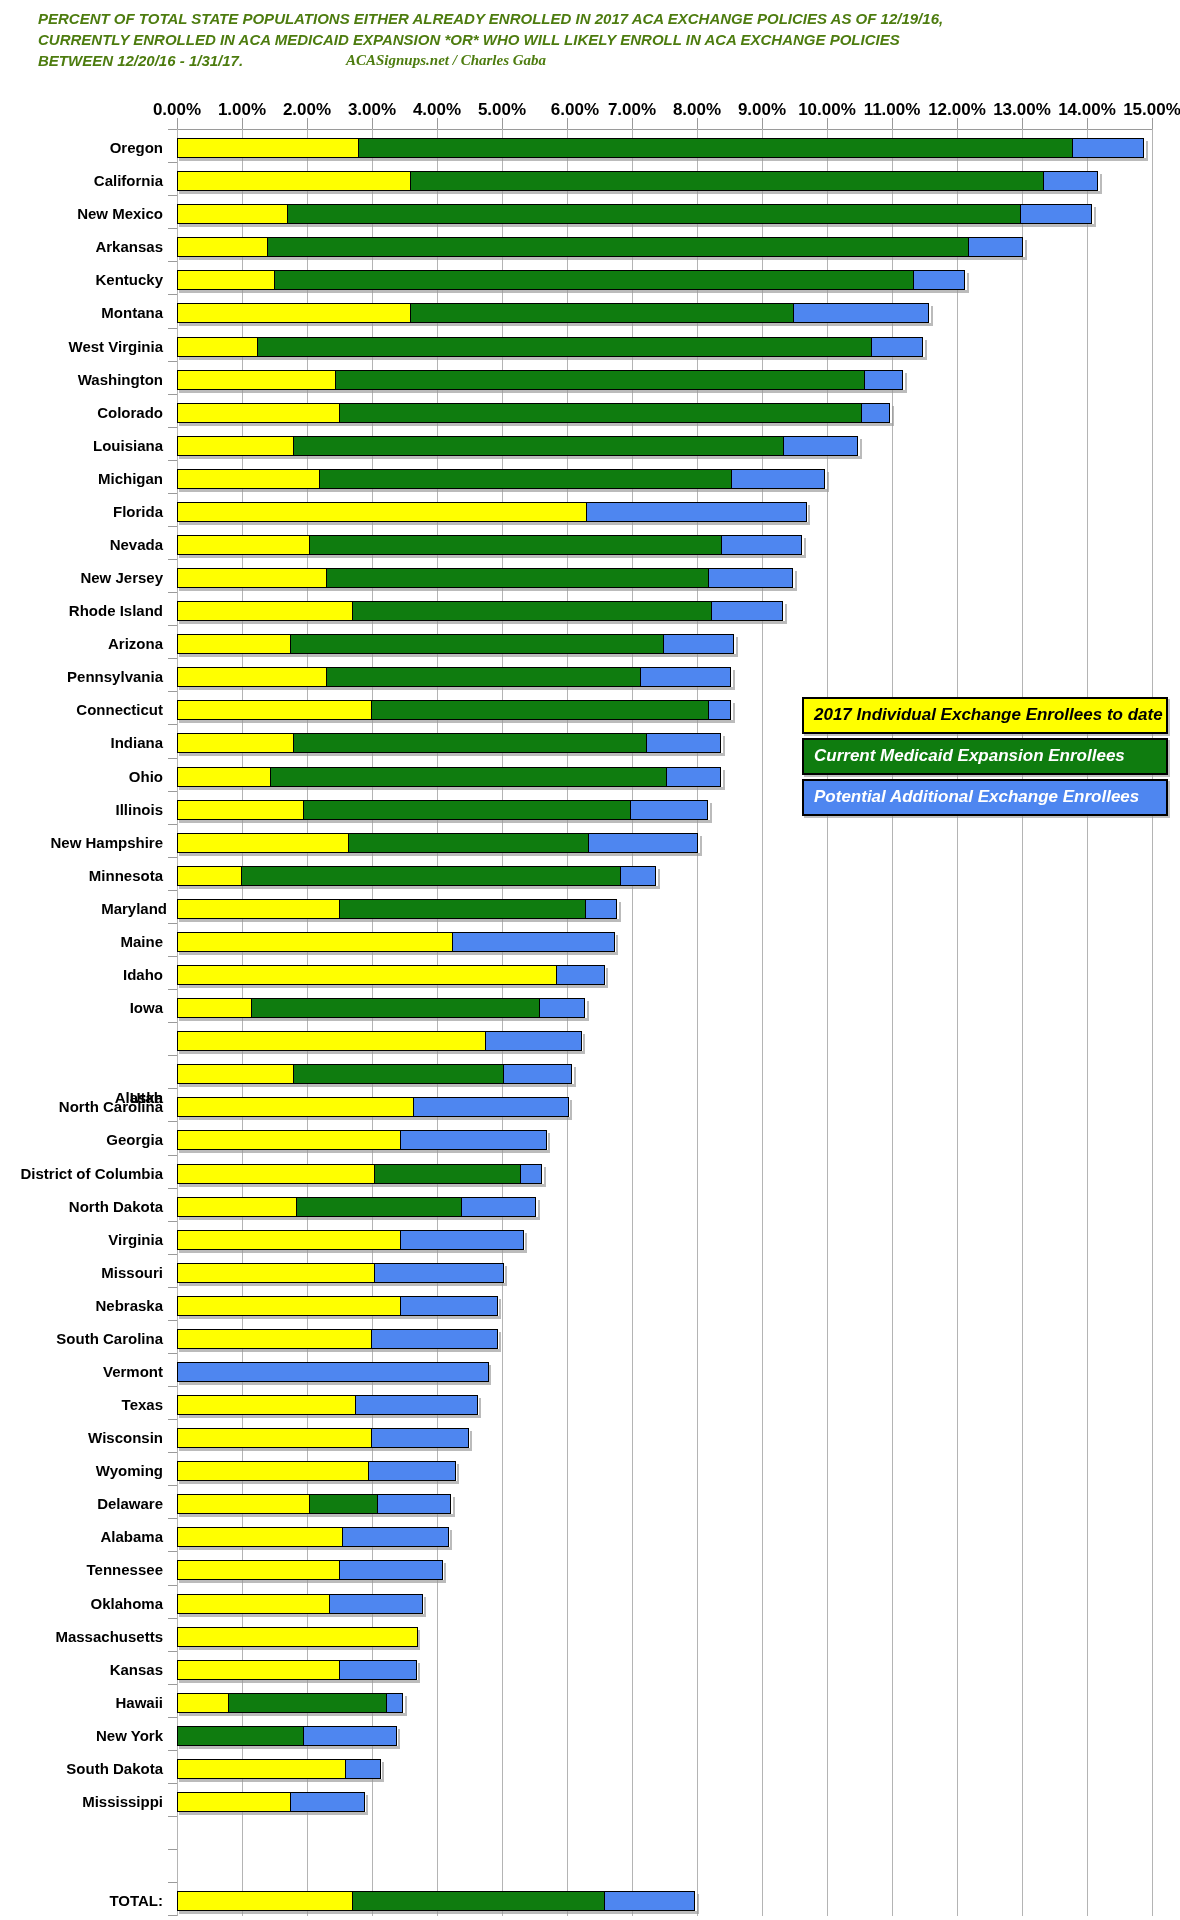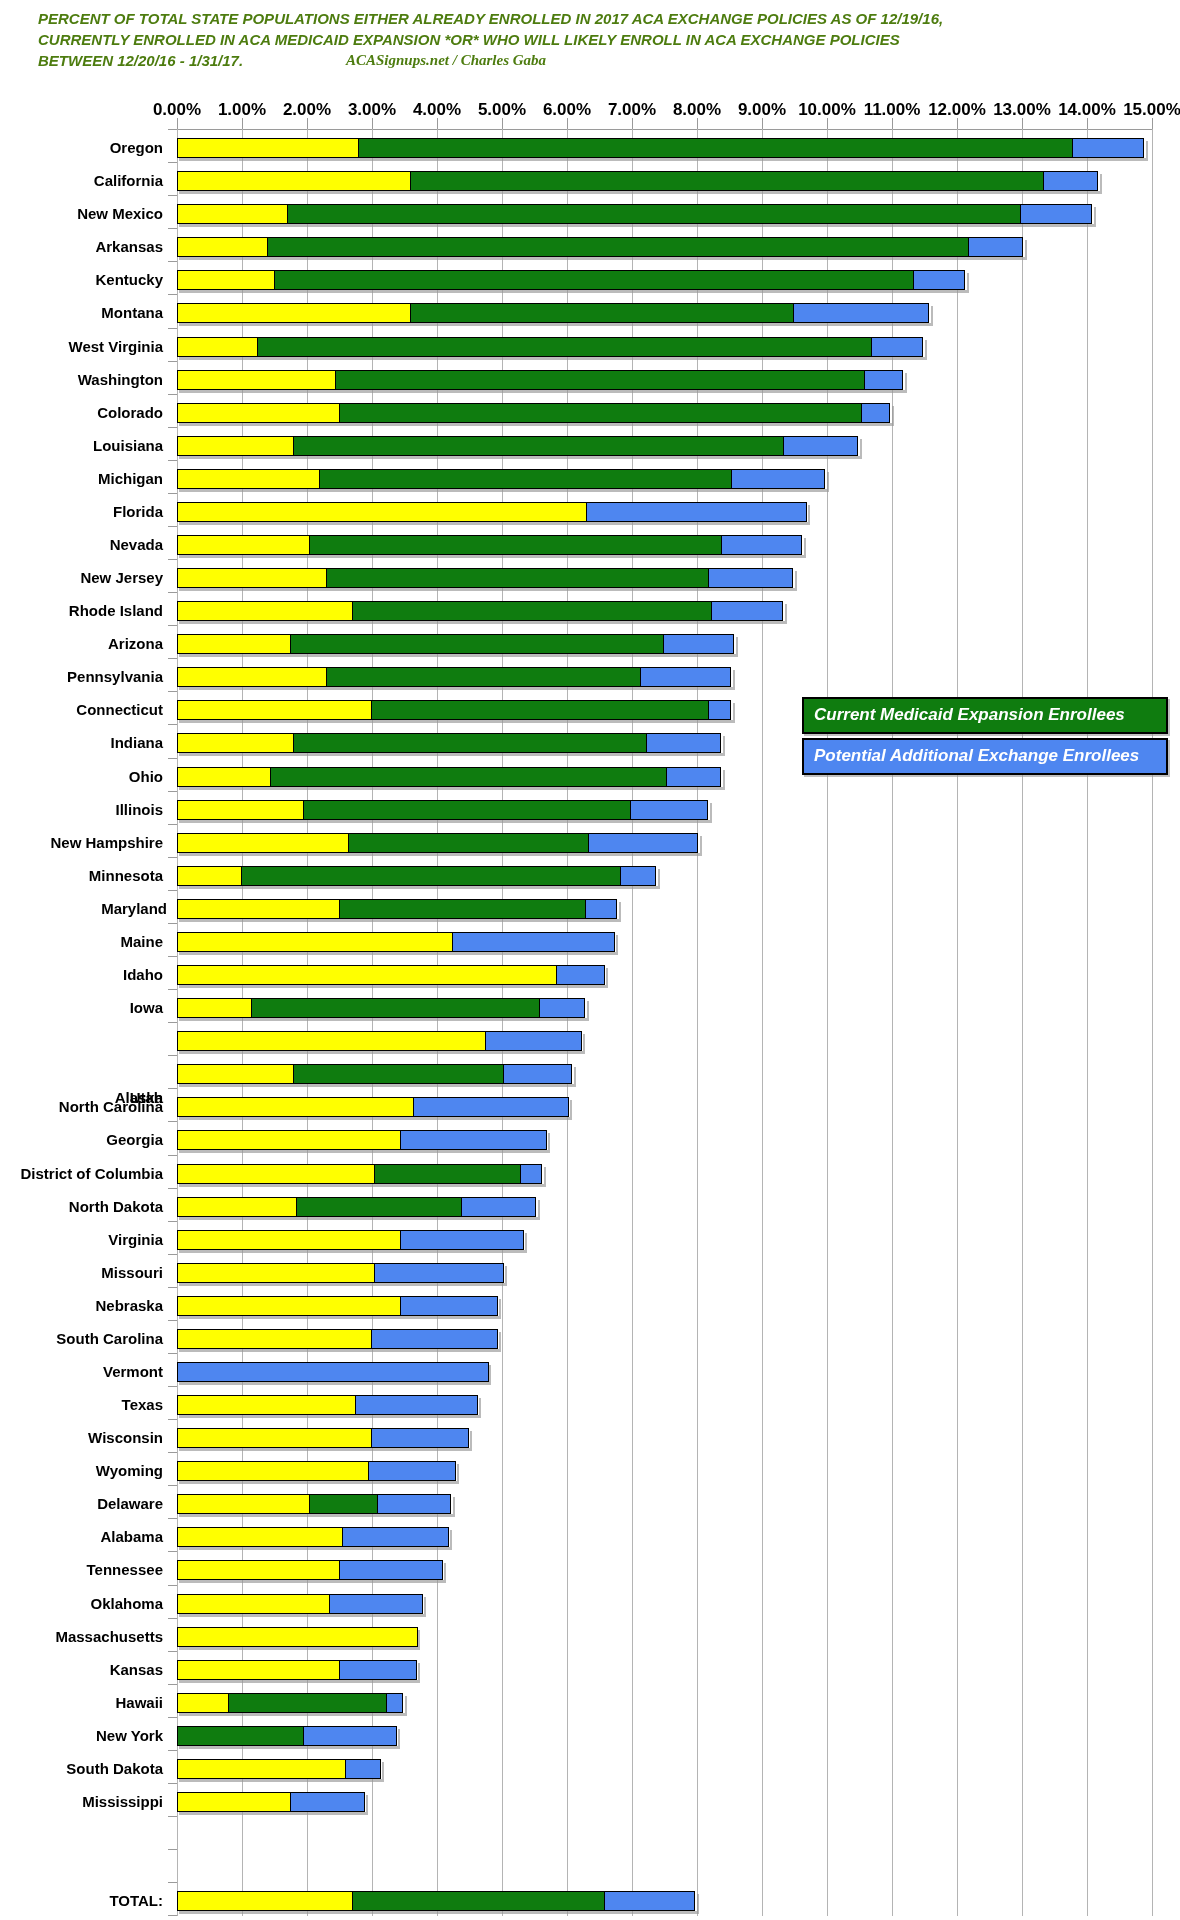--- a/index.html
+++ b/index.html
@@ -55,21 +55,21 @@
       <div class="tick-top" style="left: 372px; top: 118px; height: 11px;"></div>
       <div class="axis-label" style="left: 340px; top: 100px;">3.00%</div>
       <div class="gridline" style="left: 437px; top: 129px; height: 1787px;"></div>
       <div class="tick-top" style="left: 437px; top: 118px; height: 11px;"></div>
       <div class="axis-label" style="left: 405px; top: 100px;">4.00%</div>
       <div class="gridline" style="left: 502px; top: 129px; height: 1787px;"></div>
       <div class="tick-top" style="left: 502px; top: 118px; height: 11px;"></div>
       <div class="axis-label" style="left: 470px; top: 100px;">5.00%</div>
       <div class="gridline" style="left: 567px; top: 129px; height: 1787px;"></div>
       <div class="tick-top" style="left: 567px; top: 118px; height: 11px;"></div>
-      <div class="axis-label" style="left: 535px; top: 100px;">6.00%</div>
+      <div class="axis-label" style="left: 535px; top: 100px; text-align: right;">6.00%</div>
       <div class="gridline" style="left: 632px; top: 129px; height: 1787px;"></div>
       <div class="tick-top" style="left: 632px; top: 118px; height: 11px;"></div>
       <div class="axis-label" style="left: 600px; top: 100px;">7.00%</div>
       <div class="gridline" style="left: 697px; top: 129px; height: 1787px;"></div>
       <div class="tick-top" style="left: 697px; top: 118px; height: 11px;"></div>
       <div class="axis-label" style="left: 665px; top: 100px;">8.00%</div>
       <div class="gridline" style="left: 762px; top: 129px; height: 1787px;"></div>
       <div class="tick-top" style="left: 762px; top: 118px; height: 11px;"></div>
       <div class="axis-label" style="left: 730px; top: 100px;">9.00%</div>
       <div class="gridline" style="left: 827px; top: 129px; height: 1787px;"></div>
@@ -429,20 +429,23 @@
       </div>
       <div class="row-label" style="left: 8px; width: 155px; top: 1891.2px;">TOTAL:</div>
       <div class="bar" style="left: 177px; top: 1891.2px; width: 520px;">
         <div class="seg" style="width: 175.5px; background: rgb(255, 255, 0);"></div>
         <div class="seg" style="width: 253.5px; background: rgb(15, 124, 15);"></div>
         <div class="seg" style="width: 91px; background: rgb(78, 134, 240);"></div>
       </div>
     </div>
 
   <div class="legend">
+    <div class="legend-item" id="legend-0" style="background: rgb(255, 255, 0); color: rgb(0, 0, 0);">
+      <span>2017 Individual Exchange Enrollees to date</span>
+    </div>
     <div class="legend-item" id="legend-1" style="background: rgb(15, 124, 15); color: rgb(255, 255, 255);">
       <span>Current Medicaid Expansion Enrollees</span>
     </div>
     <div class="legend-item" id="legend-2" style="background: rgb(78, 134, 240); color: rgb(255, 255, 255);">
       <span>Potential Additional Exchange Enrollees</span>
     </div>
   </div>
 
 </div>
 

